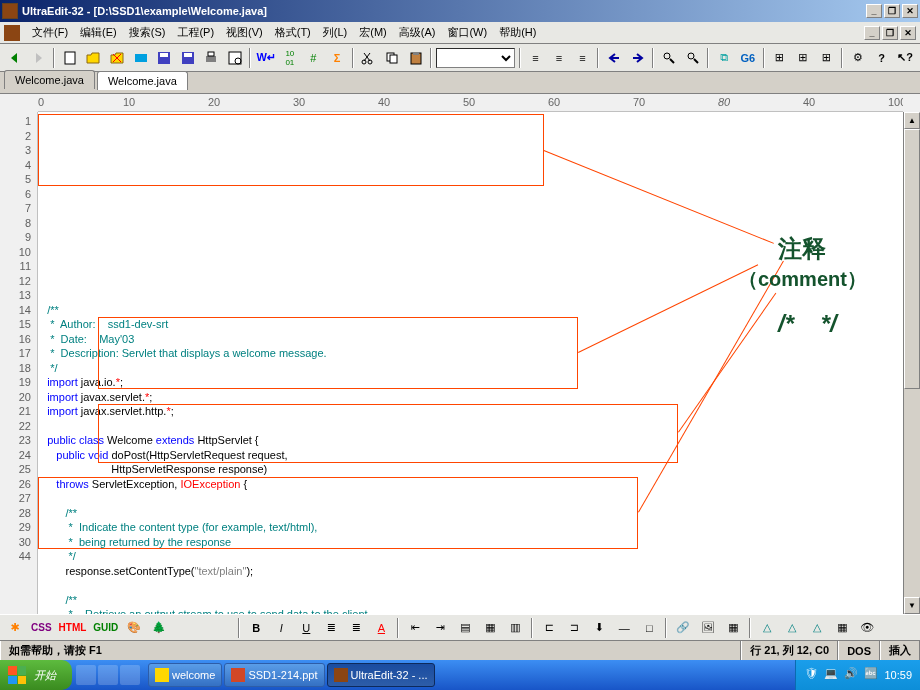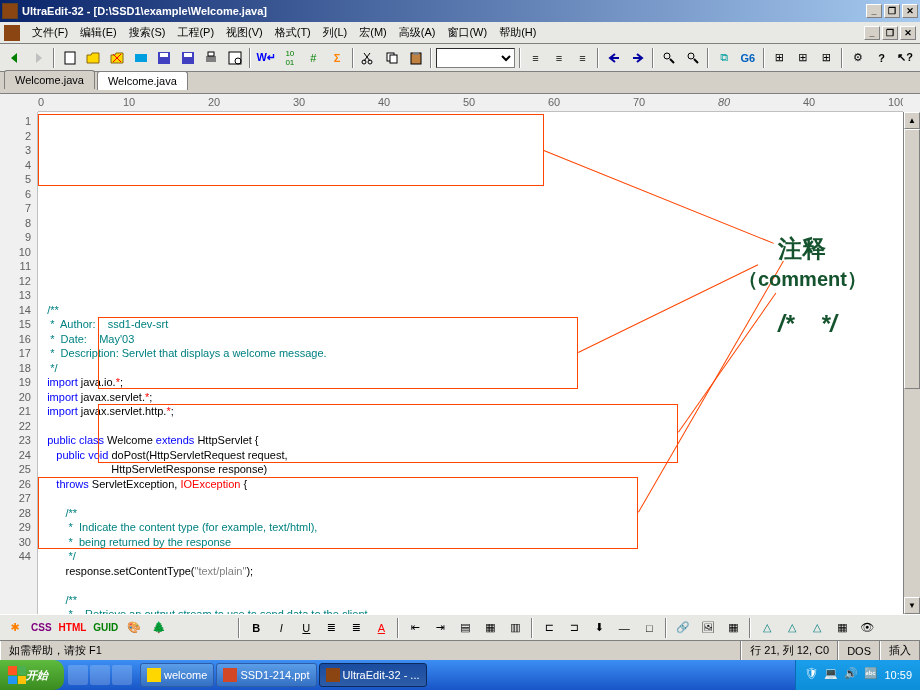--- a/index.html
+++ b/index.html
@@ -31,24 +31,24 @@
 .scroll-v-btn { height: 17px; background: #d4d0c8; border: 1px solid; border-color: #fff #808080 #808080 #fff; display: flex; align-items: center; justify-content: center; font-size: 8px; }
 .c-comment { color: #008080; }
 .c-keyword { color: #0000ff; }
 .c-string { color: #808080; }
 .c-type { color: #ff0000; }
 .annotation-box { position: absolute; border: 1px solid #ff4500; pointer-events: none; }
 .annotation-line { position: absolute; border-top: 1px solid #ff4500; transform-origin: 0 0; pointer-events: none; }
 .annotation-text { position: absolute; color: #14532d; font-weight: bold; font-family: Arial, sans-serif; pointer-events: none; }
 .bottom-toolbar { background: #e8e8e4; height: 26px; display: flex; align-items: center; padding: 0 4px; gap: 3px; border-top: 1px solid #fff; }
 .bt-text { font-size: 10px; padding: 0 2px; }
-.statusbar { background: #d4d0c8; height: 20px; display: flex; align-items: center; border-top: 1px solid #808080; font-size: 11px; }
+.statusbar { background: #d4d0c8; height: 20px; display: flex; align-items: center; border-top: 1px solid #808080; font-size: 11px; font-weight: bold; }
 .status-cell { padding: 0 8px; border-right: 1px solid #808080; border-left: 1px solid #fff; height: 100%; display: flex; align-items: center; }
 .taskbar { background: linear-gradient(to bottom, #3c8ef3, #1855c7); height: 30px; display: flex; align-items: center; }
-.start-btn { background: linear-gradient(to bottom, #5dbb3e, #3a8b1f); height: 100%; display: flex; align-items: center; padding: 0 16px 0 8px; border-radius: 0 10px 10px 0; color: white; font-weight: bold; font-style: italic; font-size: 13px; gap: 0; }
+.start-btn { background: linear-gradient(to bottom, #5dbb3e, #3a8b1f); height: 100%; display: flex; align-items: center; padding: 0 16px 0 8px; border-radius: 0 10px 10px 0; color: white; font-weight: normal; font-style: italic; font-size: 13px; gap: 8px; }
 .start-logo { width: 18px; height: 18px; display: grid; grid-template: 1fr 1fr / 1fr 1fr; gap: 1px; }
 .start-logo span:nth-child(1) { background: #ff5722; }
 .start-logo span:nth-child(2) { background: #4caf50; }
 .start-logo span:nth-child(3) { background: #2196f3; }
 .start-logo span:nth-child(4) { background: #ffc107; }
 .quick-launch { display: flex; padding: 0 4px; gap: 2px; }
 .ql-icon { width: 20px; height: 20px; background: rgba(255,255,255,0.2); border-radius: 2px; }
 .task-buttons { flex: 1; display: flex; gap: 2px; padding: 0 4px; }
 .task-btn { background: linear-gradient(to bottom, #5a9de8, #3470c3); border: 1px solid #2d5da8; border-radius: 3px; color: white; padding: 0 6px; height: 24px; display: flex; align-items: center; gap: 3px; max-width: 130px; overflow: hidden; white-space: nowrap; font-size: 11px; }
 .task-btn.active { background: linear-gradient(to bottom, #1a4ca0, #2d5da8); border-color: #0d2a5c; }

